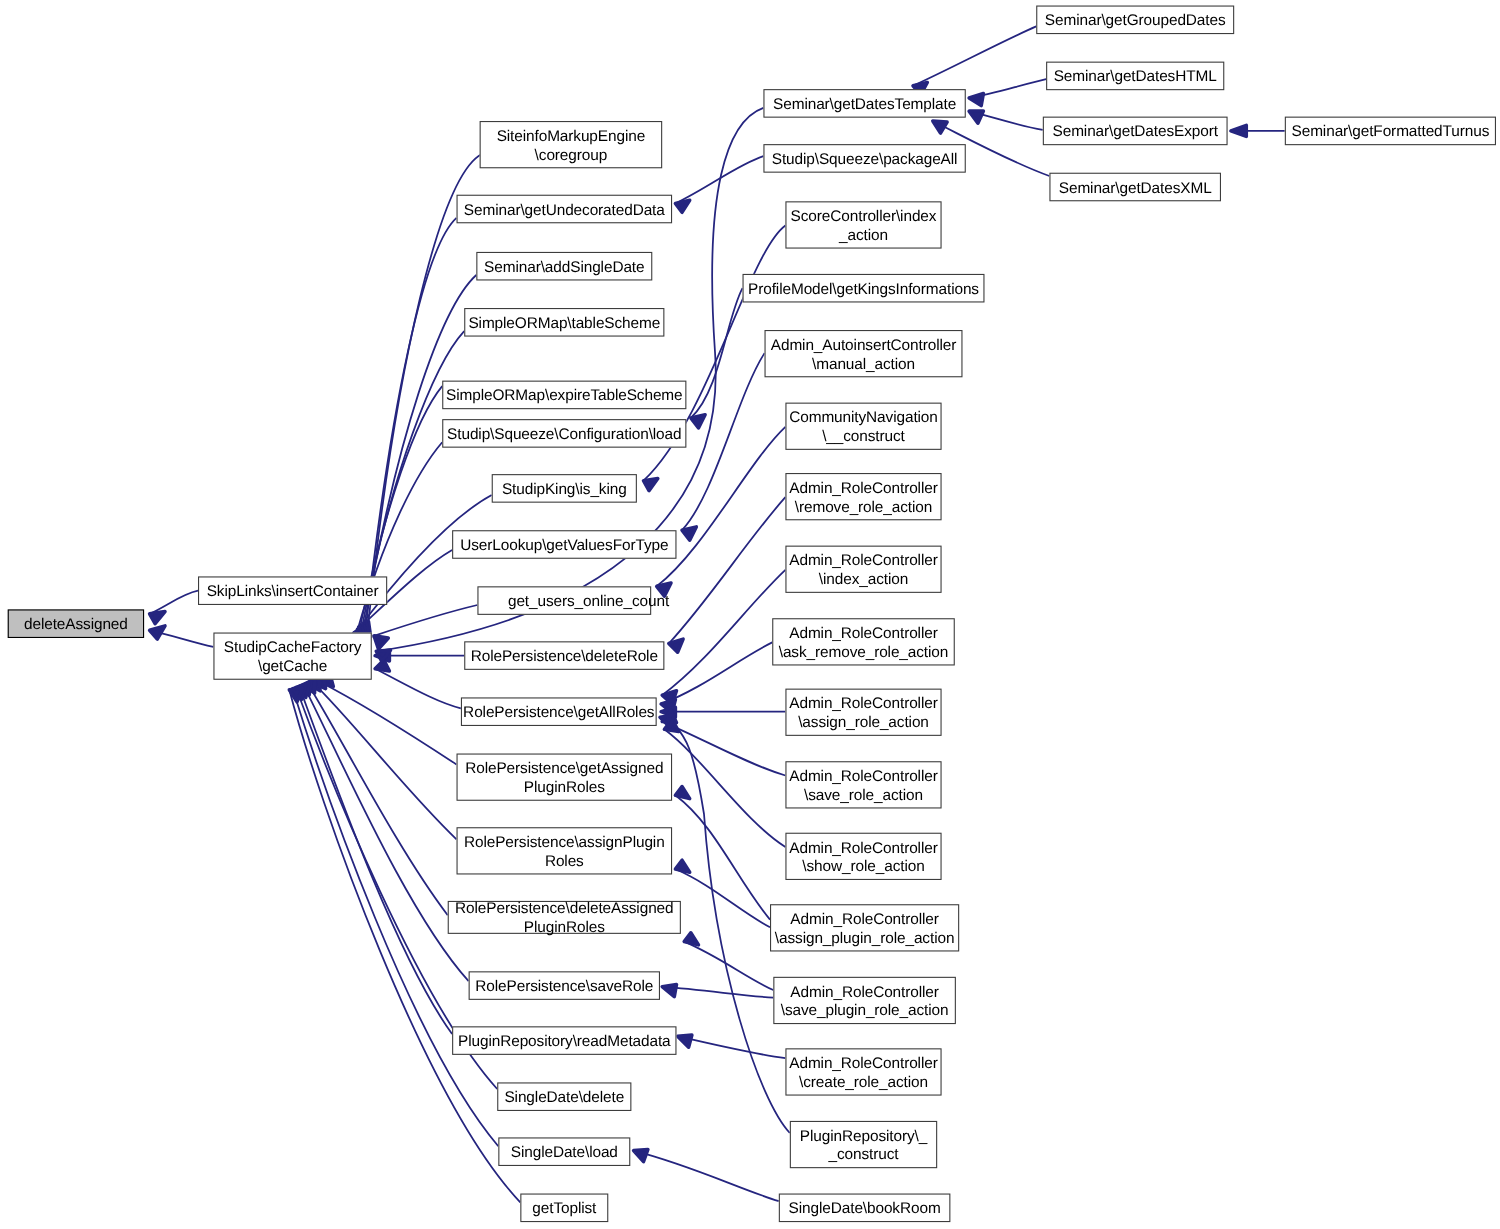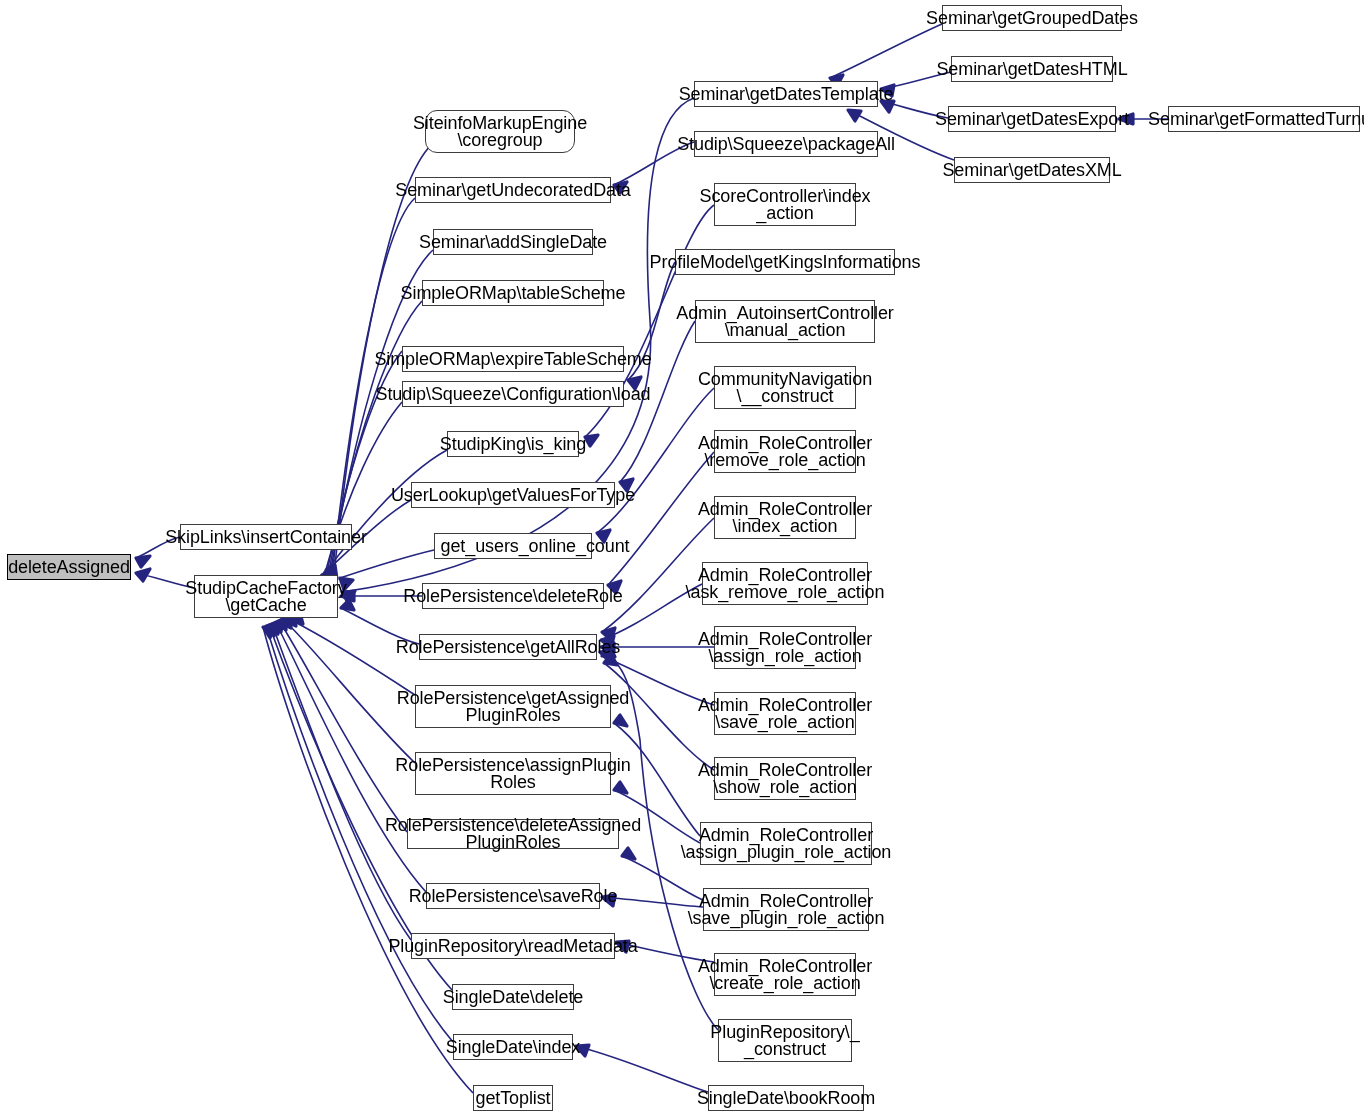--- a/index.html
+++ b/index.html
@@ -23,21 +23,21 @@
     width: 1364px;
     height: 1117px;
     pointer-events: none;
   }
   .node {
     position: absolute;
     box-sizing: border-box;
     border: 1px solid #3d3d3d;
     background: #ffffff;
     color: #000000;
-    font-size: 18px;
+    font-size: 14px;
     line-height: 17px;
     text-align: center;
     display: flex;
     align-items: center;
     justify-content: center;
     white-space: pre-line;
     letter-spacing: -0.1px;
     z-index: 5;
   }
   .node.highlight {
@@ -139,42 +139,42 @@
       <path d="M 954,160 C 920,148 880,126 848,110" fill="none" stroke="#25257f" stroke-width="1.6"></path>
       <path d="M 848,110 l 13,1 l -6,10 z" fill="#25257f" stroke="#25257f" stroke-width="3.2" stroke-linejoin="round"></path>
       <path d="M 1168,119 C 1150,119 1135,119 1119,119" fill="none" stroke="#25257f" stroke-width="1.6"></path>
       <path d="M 1119,119 l 14,-5 l 0,10 z" fill="#25257f" stroke="#25257f" stroke-width="3.2" stroke-linejoin="round"></path>
     </svg>
   <div id="node-layer">
       <div class="node highlight" style="left: 7px; top: 554px; width: 124px; height: 26px;">deleteAssigned</div>
       <div class="node" style="left: 180px; top: 524px; width: 172px; height: 26px;">SkipLinks\insertContainer</div>
       <div class="node" style="left: 194px; top: 575px; width: 144px; height: 43px;">StudipCacheFactory
 \getCache</div>
-      <div class="node" style="left: 425px; top: 110px; width: 150px; height: 43px; border-radius: 12px;">SiteinfoMarkupEngine
+      <div class="node" style="left: 436px; top: 110px; width: 166px; height: 43px;">SiteinfoMarkupEngine
 \coregroup</div>
       <div class="node" style="left: 415px; top: 177px; width: 196px; height: 26px;">Seminar\getUndecoratedData</div>
       <div class="node" style="left: 433px; top: 229px; width: 160px; height: 26px;">Seminar\addSingleDate</div>
       <div class="node" style="left: 422px; top: 280px; width: 182px; height: 26px;">SimpleORMap\tableScheme</div>
       <div class="node" style="left: 402px; top: 330px; width: 222px; height: 26px; margin-top: 16px;">SimpleORMap\expireTableScheme</div>
       <div class="node" style="left: 402px; top: 381px; width: 222px; height: 26px;">Studip\Squeeze\Configuration\load</div>
       <div class="node" style="left: 447px; top: 431px; width: 132px; height: 26px;">StudipKing\is_king</div>
       <div class="node" style="left: 411px; top: 482px; width: 204px; height: 26px;">UserLookup\getValuesForType</div>
       <div class="node" style="left: 434px; top: 533px; width: 158px; height: 26px; padding-left: 44px;">get_users_online_count</div>
       <div class="node" style="left: 422px; top: 583px; width: 182px; height: 26px;">RolePersistence\deleteRole</div>
       <div class="node" style="left: 419px; top: 634px; width: 178px; height: 26px;">RolePersistence\getAllRoles</div>
       <div class="node" style="left: 415px; top: 685px; width: 196px; height: 43px;">RolePersistence\getAssigned
 PluginRoles</div>
       <div class="node" style="left: 415px; top: 752px; width: 196px; height: 43px;">RolePersistence\assignPlugin
 Roles</div>
       <div class="node" style="left: 407px; top: 819px; width: 212px; height: 30px;">RolePersistence\deleteAssigned
 PluginRoles</div>
       <div class="node" style="left: 426px; top: 883px; width: 174px; height: 26px;">RolePersistence\saveRole</div>
       <div class="node" style="left: 411px; top: 933px; width: 204px; height: 26px;">PluginRepository\readMetadata</div>
       <div class="node" style="left: 452px; top: 984px; width: 122px; height: 26px;">SingleDate\delete</div>
-      <div class="node" style="left: 453px; top: 1034px; width: 120px; height: 26px;">SingleDate\index</div>
+      <div class="node" style="left: 453px; top: 1034px; width: 120px; height: 26px;">SingleDate\load</div>
       <div class="node" style="left: 473px; top: 1085px; width: 80px; height: 26px;">getToplist</div>
       <div class="node" style="left: 694px; top: 81px; width: 184px; height: 26px;">Seminar\getDatesTemplate</div>
       <div class="node" style="left: 694px; top: 131px; width: 184px; height: 26px;">Studip\Squeeze\packageAll</div>
       <div class="node" style="left: 714px; top: 183px; width: 142px; height: 43px;">ScoreController\index
 _action</div>
       <div class="node" style="left: 675px; top: 249px; width: 220px; height: 26px;">ProfileModel\getKingsInformations</div>
       <div class="node" style="left: 695px; top: 300px; width: 180px; height: 43px;">Admin_AutoinsertController
 \manual_action</div>
       <div class="node" style="left: 714px; top: 366px; width: 142px; height: 43px;">CommunityNavigation
 \__construct</div>

